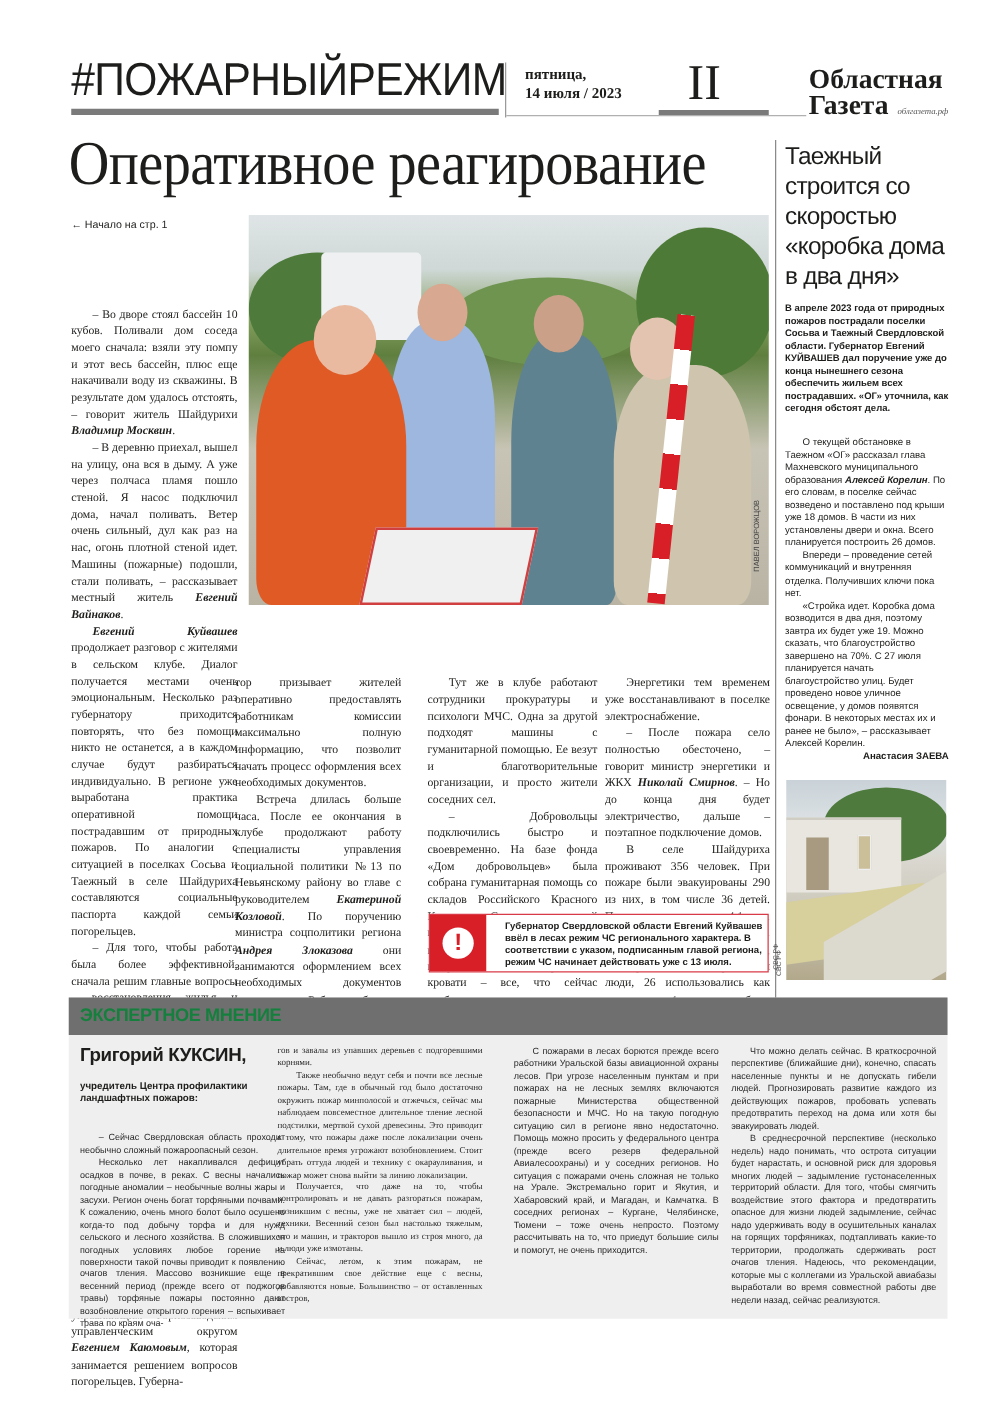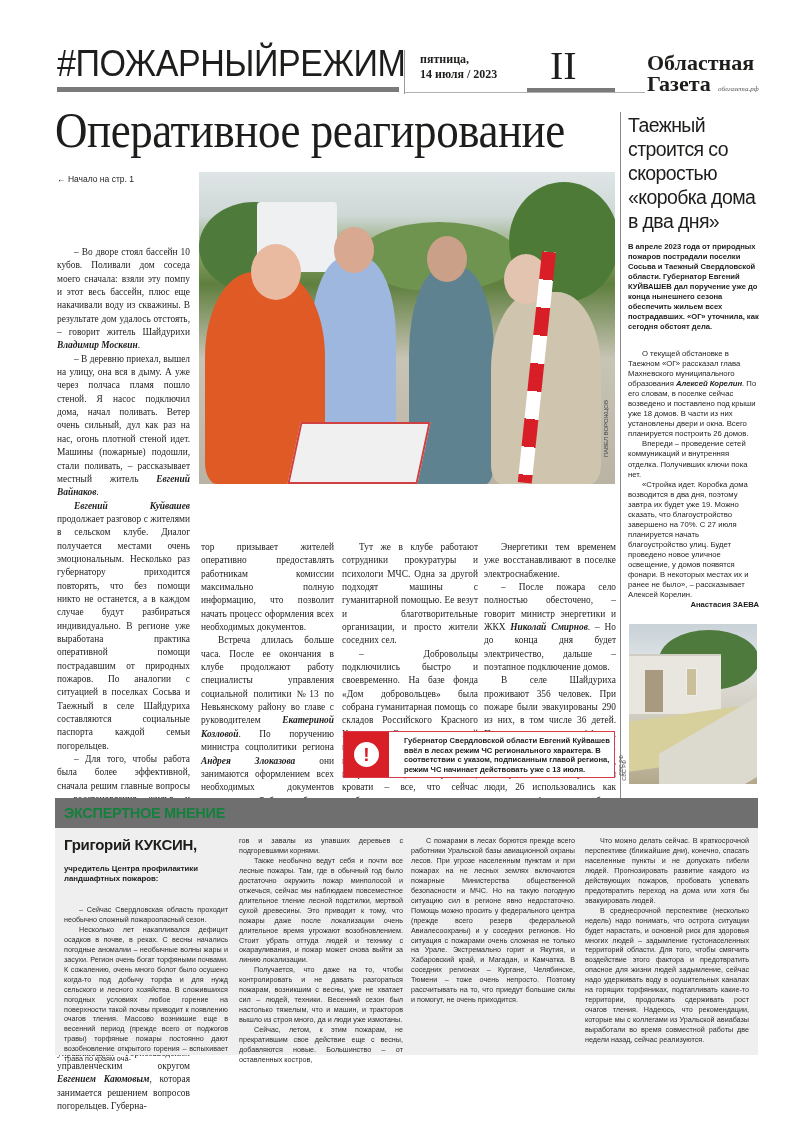--- a/index.html
+++ b/index.html
@@ -44,21 +44,21 @@
   .ph-sign { left: 313px; top: 2px; width: 90px; height: 80px; background: #d81e26; color: #fff; font-family: "Liberation Sans", sans-serif; font-weight: bold; font-size: 28px; line-height: 50px; text-align: center; }
   .ph-pole { left: 343px; top: 80px; width: 14px; height: 232px; background: repeating-linear-gradient(180deg, #d81e26 0 28px, #ffffff 28px 56px); transform: rotate(6deg); transform-origin: top; }
   .photo-credit { left: 603px; top: 400px; font-family: "Liberation Sans", sans-serif; font-size: 6px; color: #444; writing-mode: vertical-rl; transform: rotate(180deg); }
 
   
   .col { font-size: 9.4px; line-height: 13.35px; text-align: justify; hyphens: auto; margin-top: 43px; }
   .col p { text-indent: 17px; }
   .col b { font-weight: bold; font-style: italic; }
   .back-link { left: 57px; top: 174px; font-family: "Liberation Sans", sans-serif; font-size: 8.5px; }
   .col1 { left: 57px; top: 203px; width: 133px; }
-  .col2 { left: 201px; top: 498px; width: 133px; }
+  .col2 { left: 188px; top: 498px; width: 133px; }
   .col3 { left: 342px; top: 498px; width: 136px; }
   .col4 { left: 484px; top: 498px; width: 132px; }
 
   
   .alert { left: 343px; top: 731px; width: 272px; height: 47px; border: 1px solid #d83a48; background: #fff; }
   .alert-icon-box { left: 0; top: 0; width: 45px; height: 45px; background: #d81e26; }
   .alert-circle { left: 10px; top: 10px; width: 25px; height: 25px; border-radius: 50%; background: #fff; color: #d81e26; font-family: "Liberation Sans", sans-serif; font-weight: bold; font-size: 19px; line-height: 25px; text-align: center; }
   .alert-text { left: 60px; top: 4px; width: 210px; font-family: "Liberation Sans", sans-serif; font-weight: bold; font-size: 7.6px; line-height: 9.5px; }
   .alert-credit { left: 618px; top: 755px; font-family: "Liberation Sans", sans-serif; font-size: 5.5px; color: #555; writing-mode: vertical-rl; transform: rotate(180deg); }
 
@@ -80,21 +80,21 @@
 
   
   .expert { left: 55px; top: 798px; width: 703px; height: 257px; background: #efefef; }
   .expert-bar { left: 55px; top: 798px; width: 703px; height: 30px; background: #6f6f6f; }
   .expert-bar-title { left: 64px; top: 803px; font-family: "Liberation Sans", sans-serif; font-weight: bold; font-size: 14.5px; line-height: 20px; color: #15803d; letter-spacing: -0.3px; }
   .expert-name { left: 64px; top: 836px; font-family: "Liberation Sans", sans-serif; font-weight: bold; font-size: 15px; line-height: 18px; letter-spacing: -0.3px; }
   .expert-role { left: 64px; top: 864px; width: 160px; font-family: "Liberation Sans", sans-serif; font-weight: bold; font-size: 7.8px; line-height: 10.2px; }
   .ex-col { font-family: "Liberation Sans", sans-serif; font-size: 7.2px; line-height: 9.95px; text-align: justify; color: #2a2a2a; }
   .ex-col p { text-indent: 15px; }
   .ex1 { left: 64px; top: 905px; width: 164px; }
-  .ex2 { left: 239px; top: 836px; width: 164px; }
+  .ex2 { left: 222px; top: 836px; width: 164px; font-family: Liberation Serif, serif; }
   .ex3 { left: 411px; top: 836px; width: 164px; }
   .ex4 { left: 585px; top: 836px; width: 164px; }
 </style>
 </head>
 <body>
 
 <div class="abs rubric">
   <div class="rubric-text">#ПОЖАРНЫЙРЕЖИМ</div>
 </div>
 <div class="abs rubric-bar"></div>

